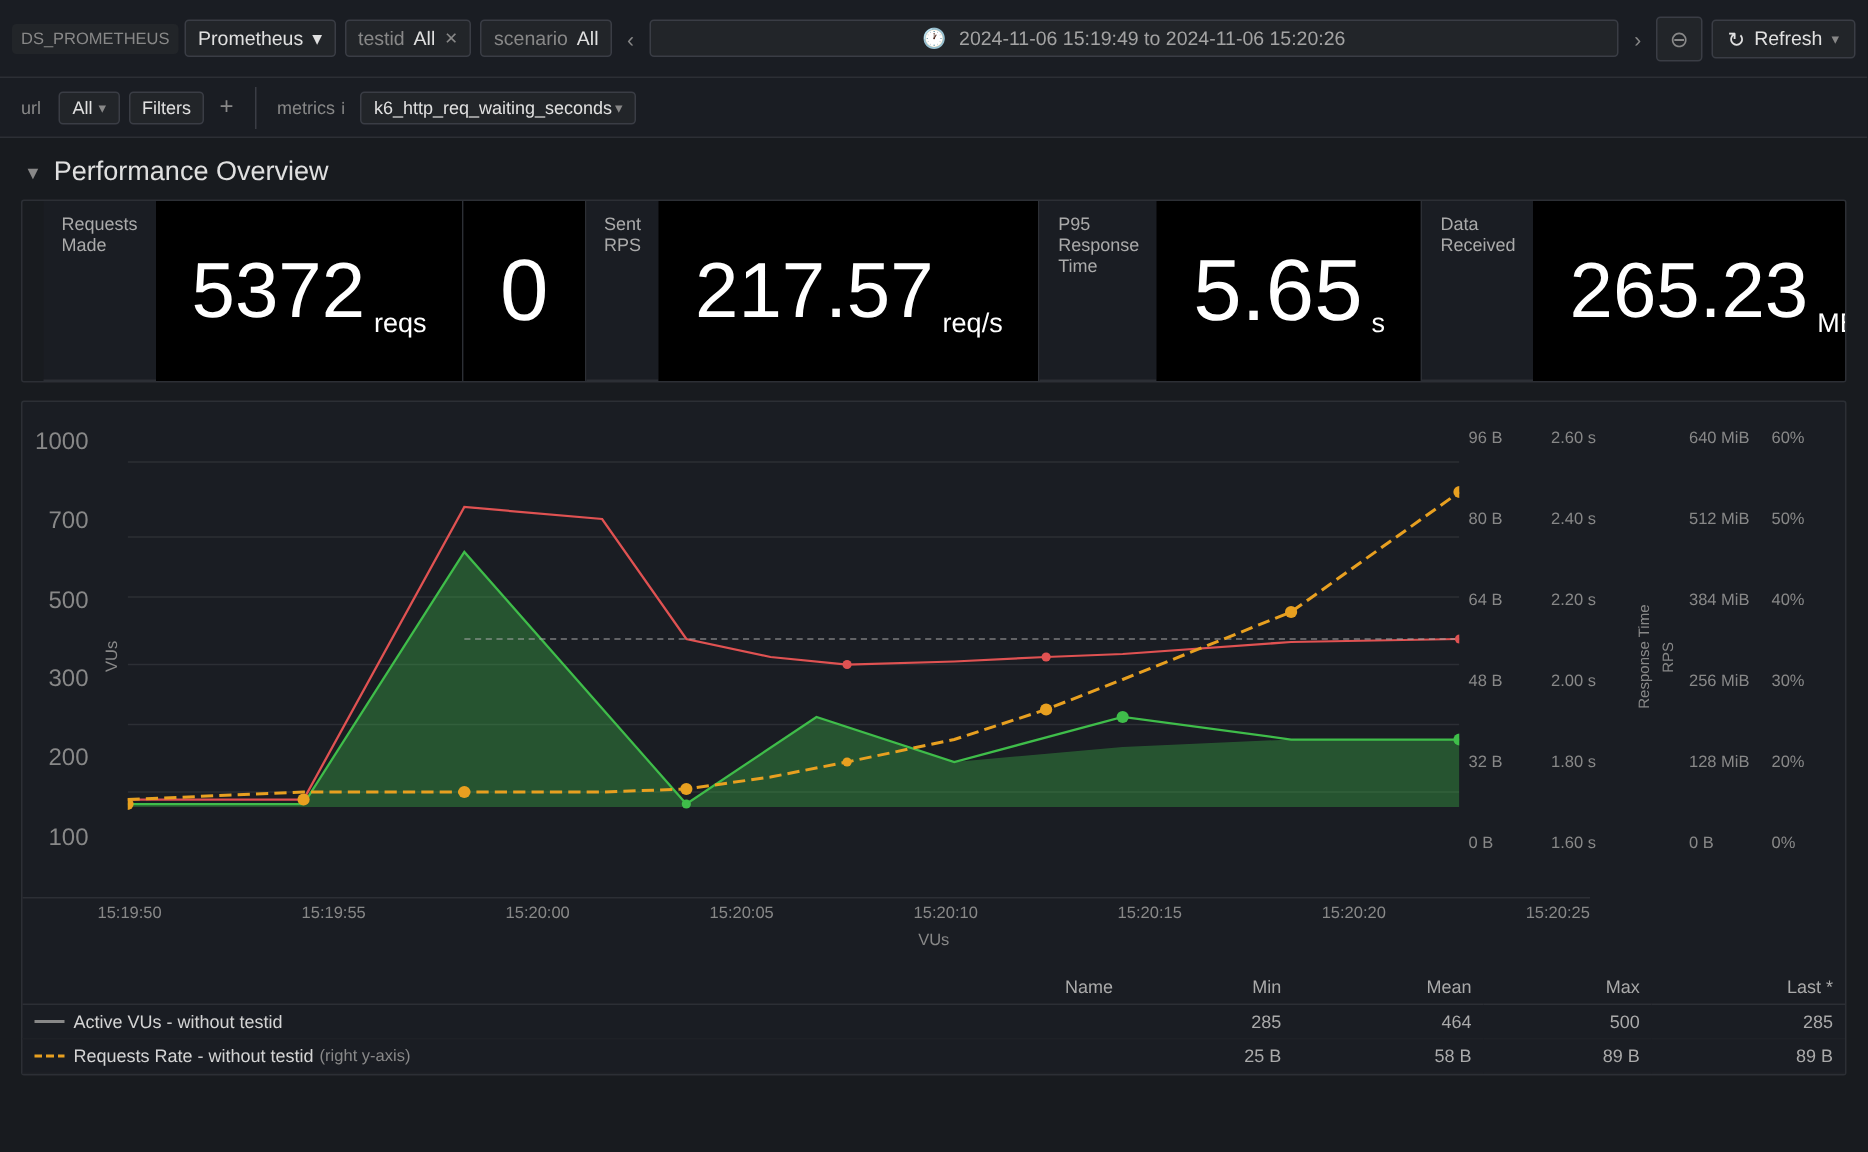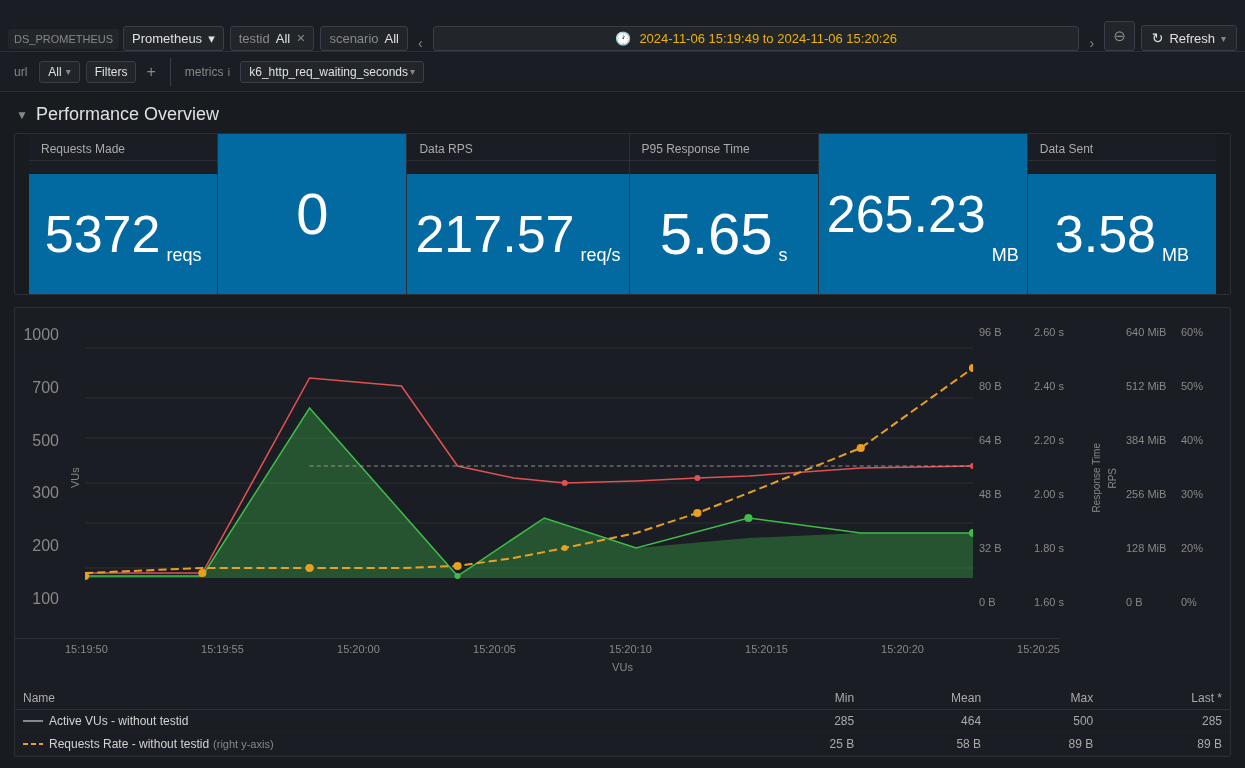--- a/index.html
+++ b/index.html
@@ -9,21 +9,21 @@
       font-family: 'Segoe UI', Arial, sans-serif;
       font-size: 13px;
       width: 1245px;
       min-height: 768px;
       overflow-x: hidden;
     }
 
     
     .top-bar {
       display: flex;
-      align-items: flex-end;
+      align-items: center;
       height: 52px;
       background: #1a1d23;
       border-bottom: 1px solid #2c2f35;
       padding: 0 8px;
       gap: 6px;
     }
     .top-bar-section {
       display: flex;
       align-items: center;
       gap: 4px;
@@ -74,21 +74,21 @@
       align-items: center;
       background: #222529;
       border: 1px solid #3a3d45;
       border-radius: 3px;
       padding: 4px 10px;
       gap: 8px;
       flex: 1;
       justify-content: center;
     }
     .time-range .clock-icon { color: #888; }
-    .time-range .time-text { color: #eab308; font-size: 13px; }
+    .time-range .time-text { color: #a3a3a3; font-size: 13px; }
     .time-nav { background: none; border: none; color: #888; cursor: pointer; font-size: 14px; padding: 0 4px; }
 
     .zoom-btn {
       background: #222529;
       border: 1px solid #3a3d45;
       border-radius: 3px;
       color: #888;
       padding: 5px 8px;
       cursor: pointer;
       font-size: 15px;
@@ -207,37 +207,35 @@
       border: 1px solid #2c2f35;
       margin: 0 14px;
       border-radius: 2px;
       overflow: hidden;
     }
     .stat-card {
       flex: 1;
       border-right: 1px solid #2c2f35;
       background: #1a1d23;
       display: flex;
-      flex-direction: column;
-      gap: 13px;
     }
     .stat-card:last-child { border-right: none; }
     .stat-card-header {
       padding: 8px 12px 4px;
       color: #aaa;
       font-size: 12px;
       border-bottom: 1px solid #2c2f35;
     }
     .stat-card-body {
-      background: #0369a1;
+      background: #000000;
       flex: 1;
       display: flex;
       align-items: center;
       justify-content: center;
-      padding: 20px 8px;
+      padding: 20px 24px;
       min-height: 120px;
     }
     .stat-value {
       color: #fff;
       font-size: 52px;
       font-weight: 300;
       line-height: 1;
     }
     .stat-value.large { font-size: 58px; }
     .stat-unit {
@@ -340,21 +338,21 @@
     }
 
     
     .legend-table {
       width: 100%;
       border-collapse: collapse;
       font-size: 12px;
       margin-top: 8px;
     }
     .legend-table th {
-      text-align: left;
+      text-align: right;
       padding: 4px 8px;
       color: #aaa;
       border-bottom: 1px solid #2c2f35;
       font-weight: 400;
     }
     .legend-table th.right { text-align: right; }
     .legend-table td {
       padding: 4px 8px;
       color: #d4d4d4;
       border-bottom: 1px solid #1e2126;
@@ -460,34 +458,35 @@
       <span class="stat-value">5372</span>
       <span class="stat-unit">reqs</span>
     </div>
   </div>
   <div class="stat-card">
     <div class="stat-card-body">
       <span class="stat-value large">0</span>
     </div>
   </div>
   <div class="stat-card">
-    <div class="stat-card-header">Data RPS</div>
+    <div class="stat-card-header">Sent RPS</div>
     <div class="stat-card-body">
       <span class="stat-value">217.57</span>
       <span class="stat-unit">req/s</span>
     </div>
   </div>
   <div class="stat-card">
     <div class="stat-card-header">P95 Response Time</div>
     <div class="stat-card-body">
       <span class="stat-value large">5.65</span>
       <span class="stat-unit">s</span>
     </div>
   </div>
   <div class="stat-card">
+    <div class="stat-card-header">Data Received</div>
     <div class="stat-card-body">
       <span class="stat-value">265.23</span>
       <span class="stat-unit">MB</span>
     </div>
   </div>
   <div class="stat-card">
     <div class="stat-card-header">Data Sent</div>
     <div class="stat-card-body">
       <span class="stat-value">3.58</span>
       <span class="stat-unit">MB</span>

